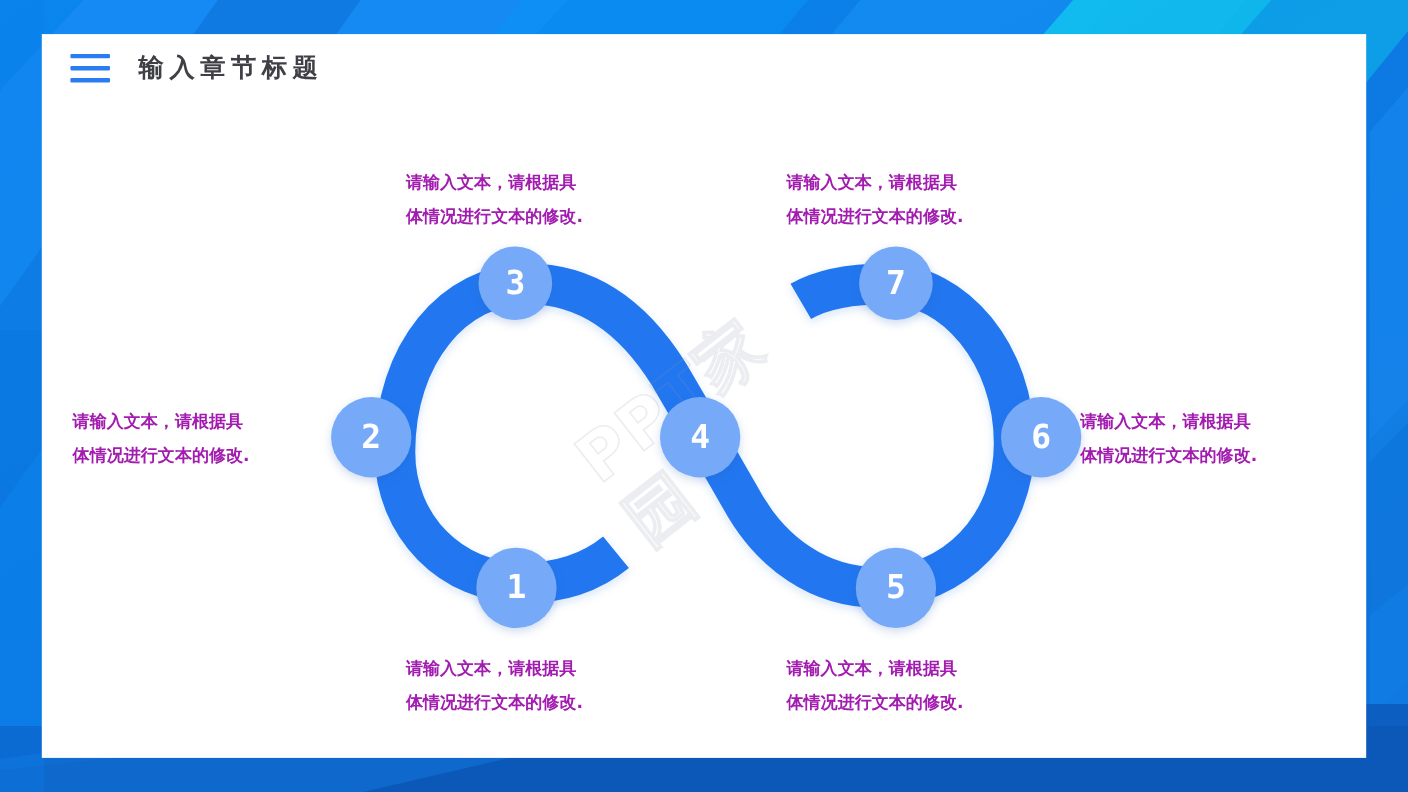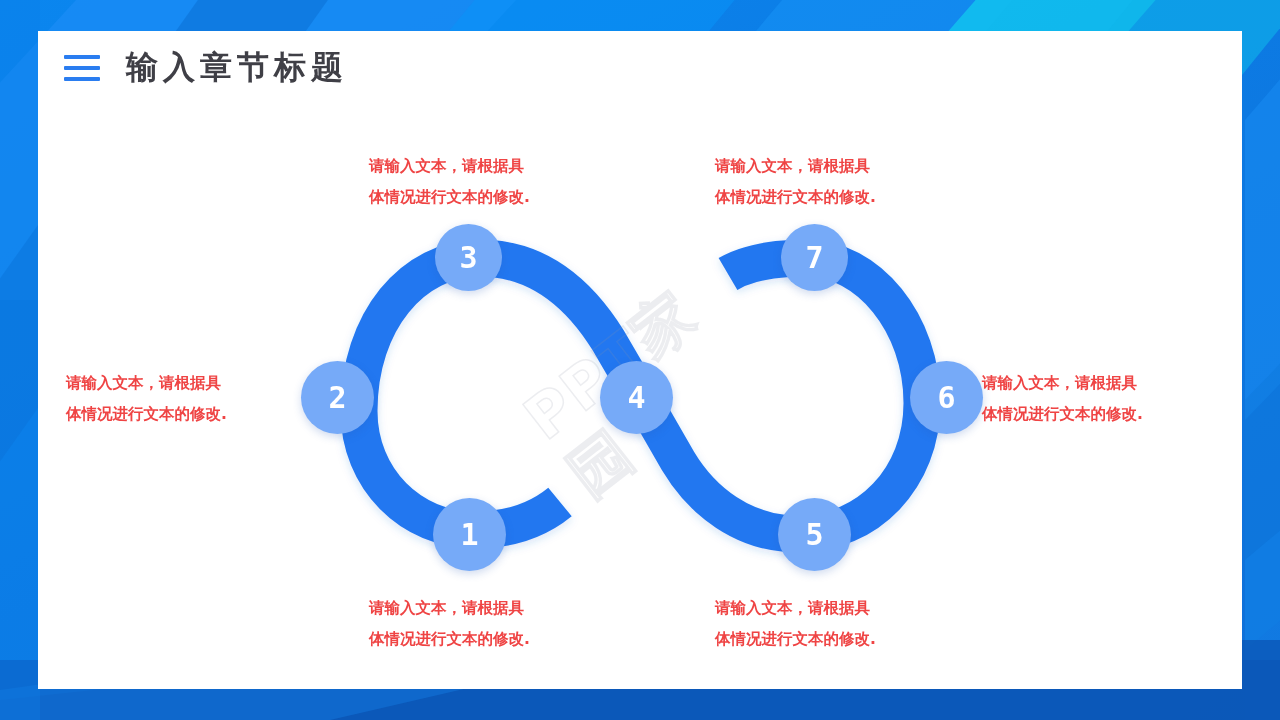--- a/index.html
+++ b/index.html
@@ -24,21 +24,21 @@
     left:38px; top:31px;
     width:1204px; height:658px;
     background:#ffffff;
   }
 
   
   #header { position:absolute; left:26px; top:15px; display:flex; align-items:center; }
   #hamburger { width:36px; display:flex; flex-direction:column; gap:7px; margin-right:26px; }
   #hamburger i { display:block; height:4px; background:#2a7df0; border-radius:1px; }
   #page-title {
-    font-size:32px; font-weight:bold; color:#3f3f46;
+    font-size:23px; font-weight:bold; color:#3f3f46;
     letter-spacing:5px; white-space:nowrap;
     font-family:"DejaVu Sans","Liberation Sans",sans-serif;
   }
 
   
   #watermark {
     position:absolute; left:505px; top:270px;
     width:250px; height:190px;
     transform:rotate(-38deg);
     font-size:60px; font-weight:bold;
@@ -65,21 +65,21 @@
     font-family:"DejaVu Sans Mono","Liberation Mono",monospace;
     letter-spacing:0;
     user-select:none;
   }
 
   
   .caption {
     position:absolute;
     font-size:15.5px;
     font-weight:bold;
-    color:#ef4444;
+    color:#a21caf;
     line-height:31px;
     white-space:nowrap;
     font-family:"DejaVu Sans","Liberation Sans",sans-serif;
   }
 </style>
 </head>
 <body>
 
 <div id="stage">
 

